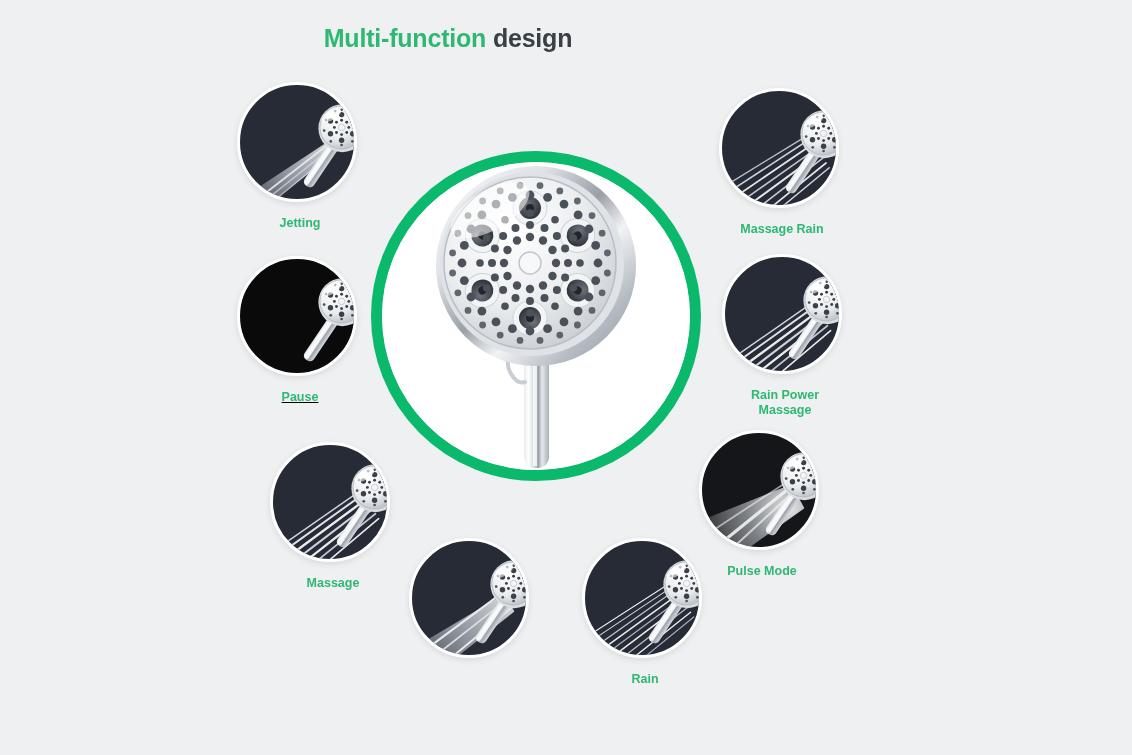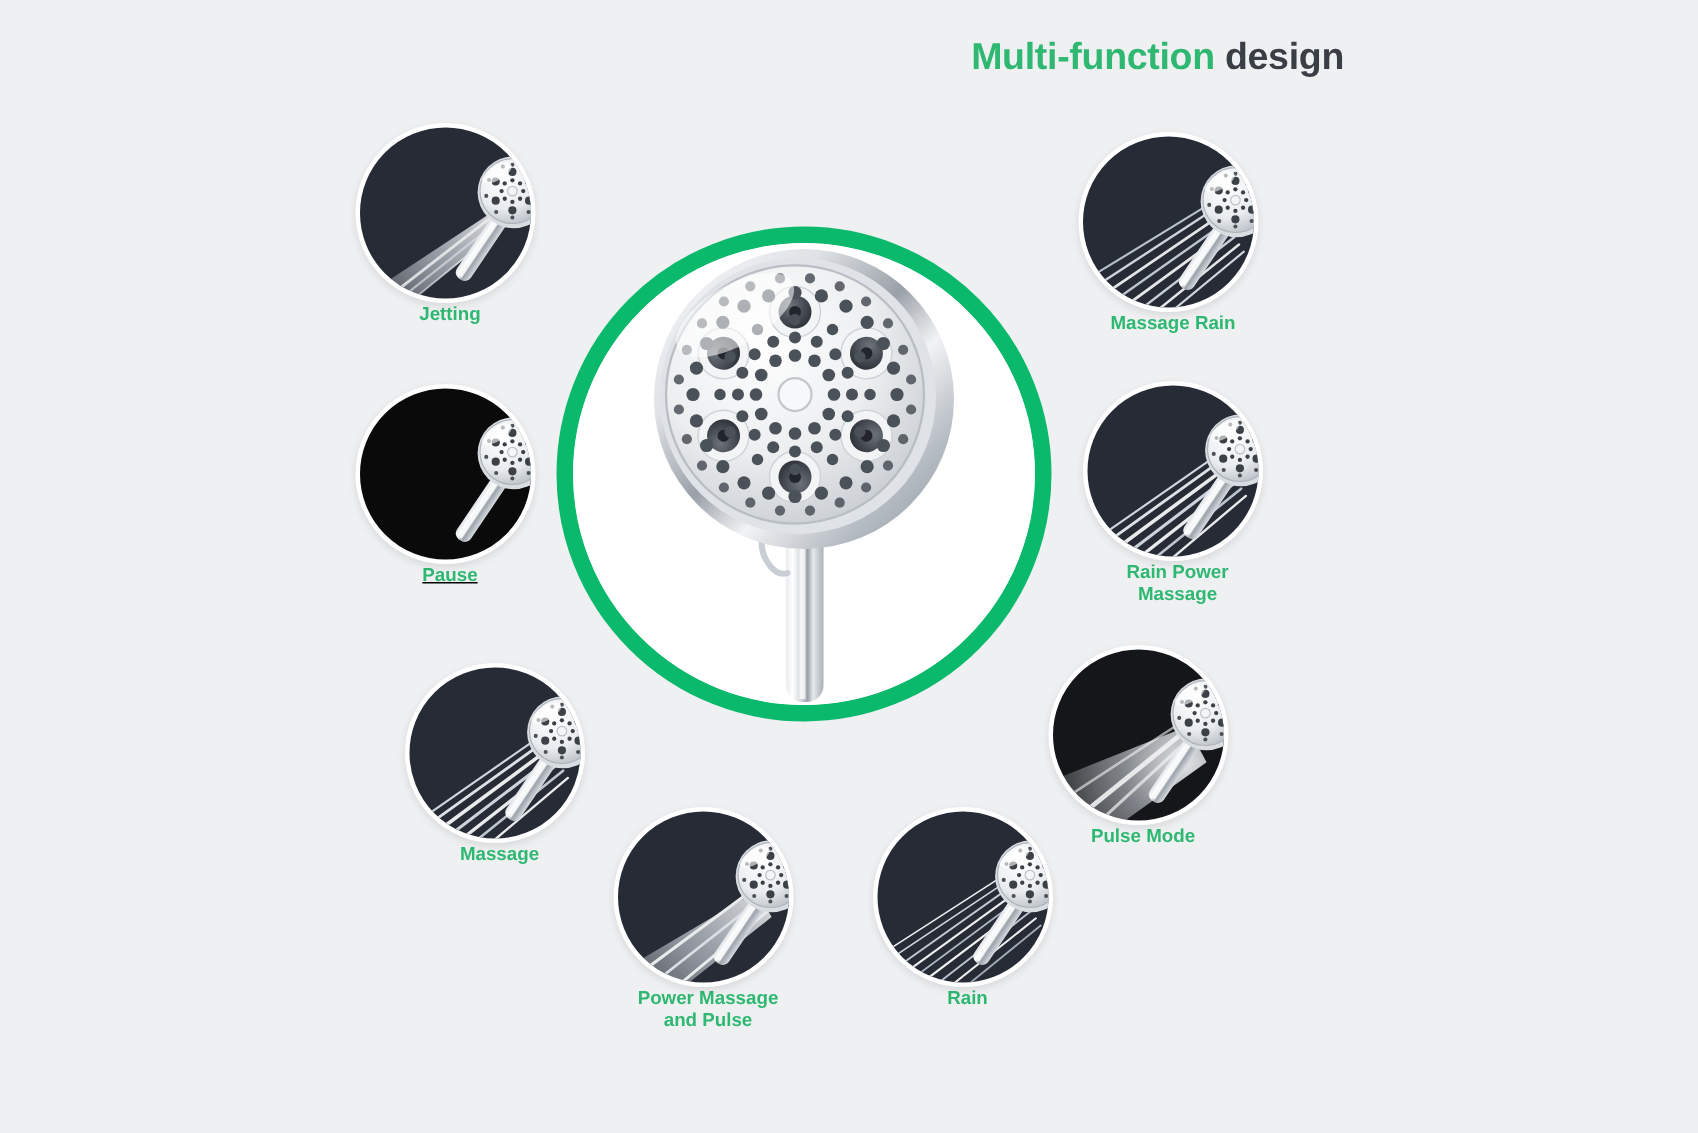--- a/index.html
+++ b/index.html
@@ -15,21 +15,21 @@
     font-family: "Liberation Sans", sans-serif;
     position: relative;
   }
 
   
   .page-title {
     position: absolute;
     top: 22px;
     left: 0;
     width: 896px;
-    text-align: right;
+    text-align: center;
     font-size: 25px;
     font-weight: bold;
     letter-spacing: -0.2px;
     line-height: 32px;
     white-space: nowrap;
   }
   .title-accent { color: #2eb872; }
   .title-rest   { color: #3a3f46; }
 
   
@@ -69,21 +69,21 @@
     background: #262b36;
     border: 3px solid #ffffff;
     box-shadow: 0 2px 6px rgba(0,0,0,0.10);
     overflow: hidden;
     position: relative;
   }
   .thumb-circle.dark-bg   { background: #0a0a0a; }
   .thumb-circle.bright-bg { background: #15161a; }
 
   .thumb-label {
-    margin-top: 0;
+    margin-top: 14px;
     text-align: center;
     color: #2eb872;
     font-size: 12.5px;
     font-weight: bold;
     line-height: 15px;
     width: 126px;
     white-space: pre-line;
   }
 
   
@@ -604,22 +604,20 @@
                   <circle cx="-21.8" cy="4" r="1.7"></circle>
                   <circle cx="-19.5" cy="-9.2" r="1.7"></circle>
                   <circle cx="-8" cy="-20.4" r="1.7"></circle>
                   <circle cx="0" cy="-22" r="1.7"></circle>
                 </g>
       </g>
     </g>
     <ellipse cx="72" cy="26" rx="14" ry="6" fill="#ffffff" opacity="0.6" transform="rotate(-30 72 26)"></ellipse>
   </svg>
         </div>
-        <div class="thumb-label">Power Massage
-and Pulse</div>
       </div>
       <div class="thumb-item" style="left: 582px; top: 538px;">
         <div class="thumb-circle ">
   <svg class="sh-svg" width="120" height="120" viewBox="-42 -12 150 150">
     <defs>
       <linearGradient id="fanG" x1="1" y1="0" x2="0" y2="1">
         <stop offset="0%" stop-color="#ffffff" stop-opacity="0.95"></stop>
         <stop offset="55%" stop-color="#e5ecf3" stop-opacity="0.6"></stop>
         <stop offset="100%" stop-color="#ffffff" stop-opacity="0.12"></stop>
       </linearGradient>

